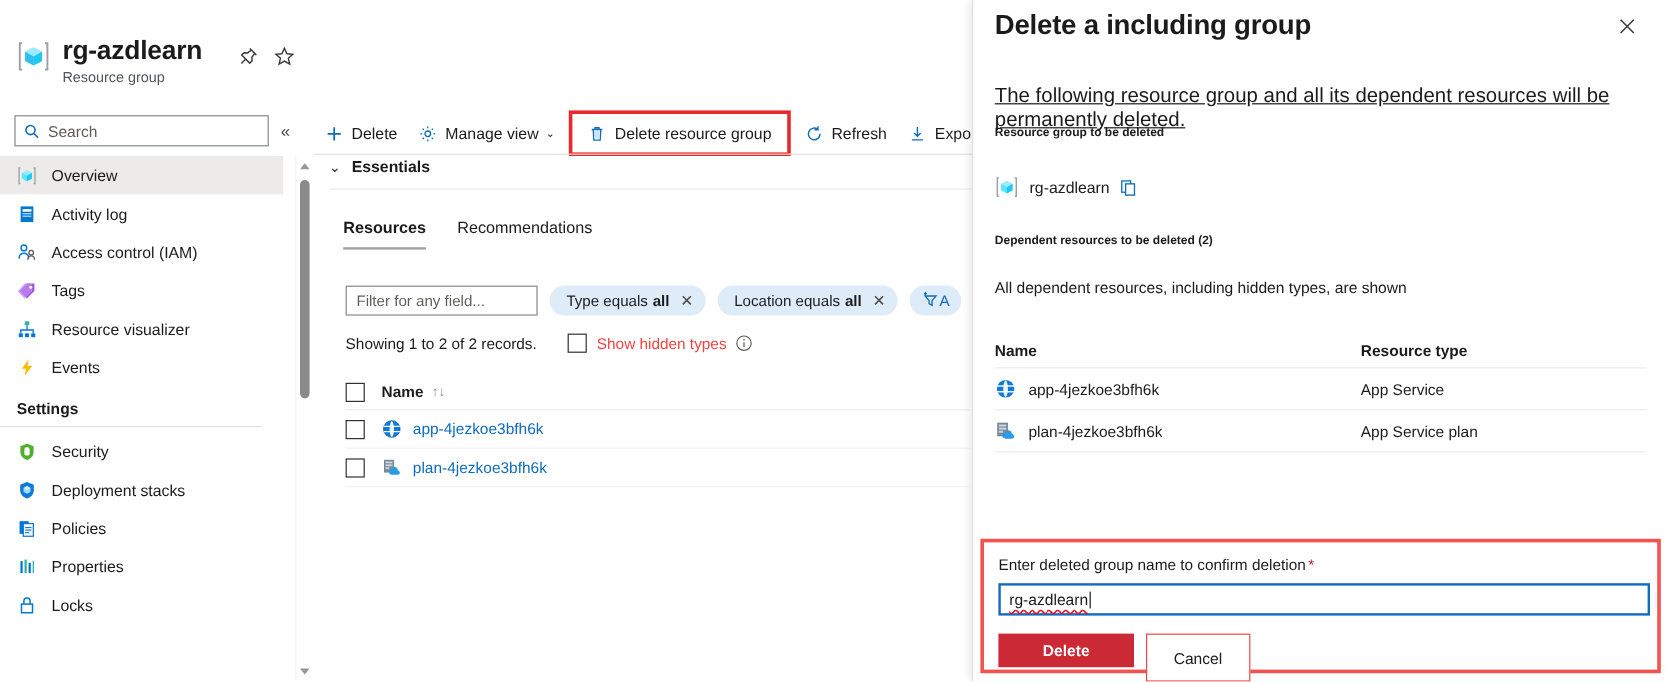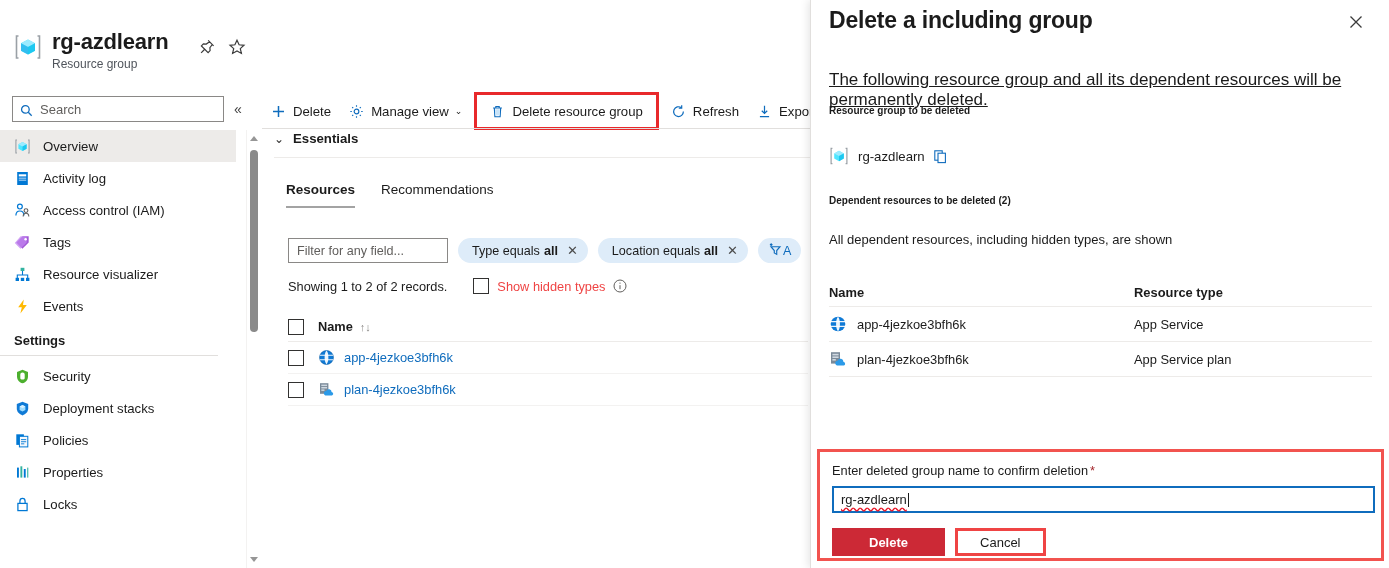--- a/index.html
+++ b/index.html
@@ -162,23 +162,23 @@
   }
   .caret { display:inline-block; width:1px; height:14px; background:#1b1b1b; vertical-align:-2px; margin-left:1px; }
   .cf-btns { position: absolute; left: 12px; top: 76px; display: flex; gap: 10px; }
   .btn-delete {
     height: 28px; padding: 0 37px; background: #cc2936; color: #fff;
     font-size: 13px; font-weight: 600; display: flex; align-items: center;
     justify-content: center; border: none; cursor: pointer;
     font-family: "Liberation Sans", sans-serif;
   }
   .btn-cancel {
-    height: 28px; padding: 0 22px; background: #fff; color: #1b1b1b;
+    height: 40px; padding: 0 22px; background: #fff; color: #1b1b1b;
     font-size: 13px; display: flex; align-items: center; justify-content: center;
-    border: 3px solid #ef4444; cursor: pointer; font-family: "Liberation Sans", sans-serif;
+    border: 1px solid #ef4444; cursor: pointer; font-family: "Liberation Sans", sans-serif;
   }
 </style>
 </head>
 <body>
 
 <div id="root">
 
   <div id="sidebar">
 
     <div class="rg-header">

